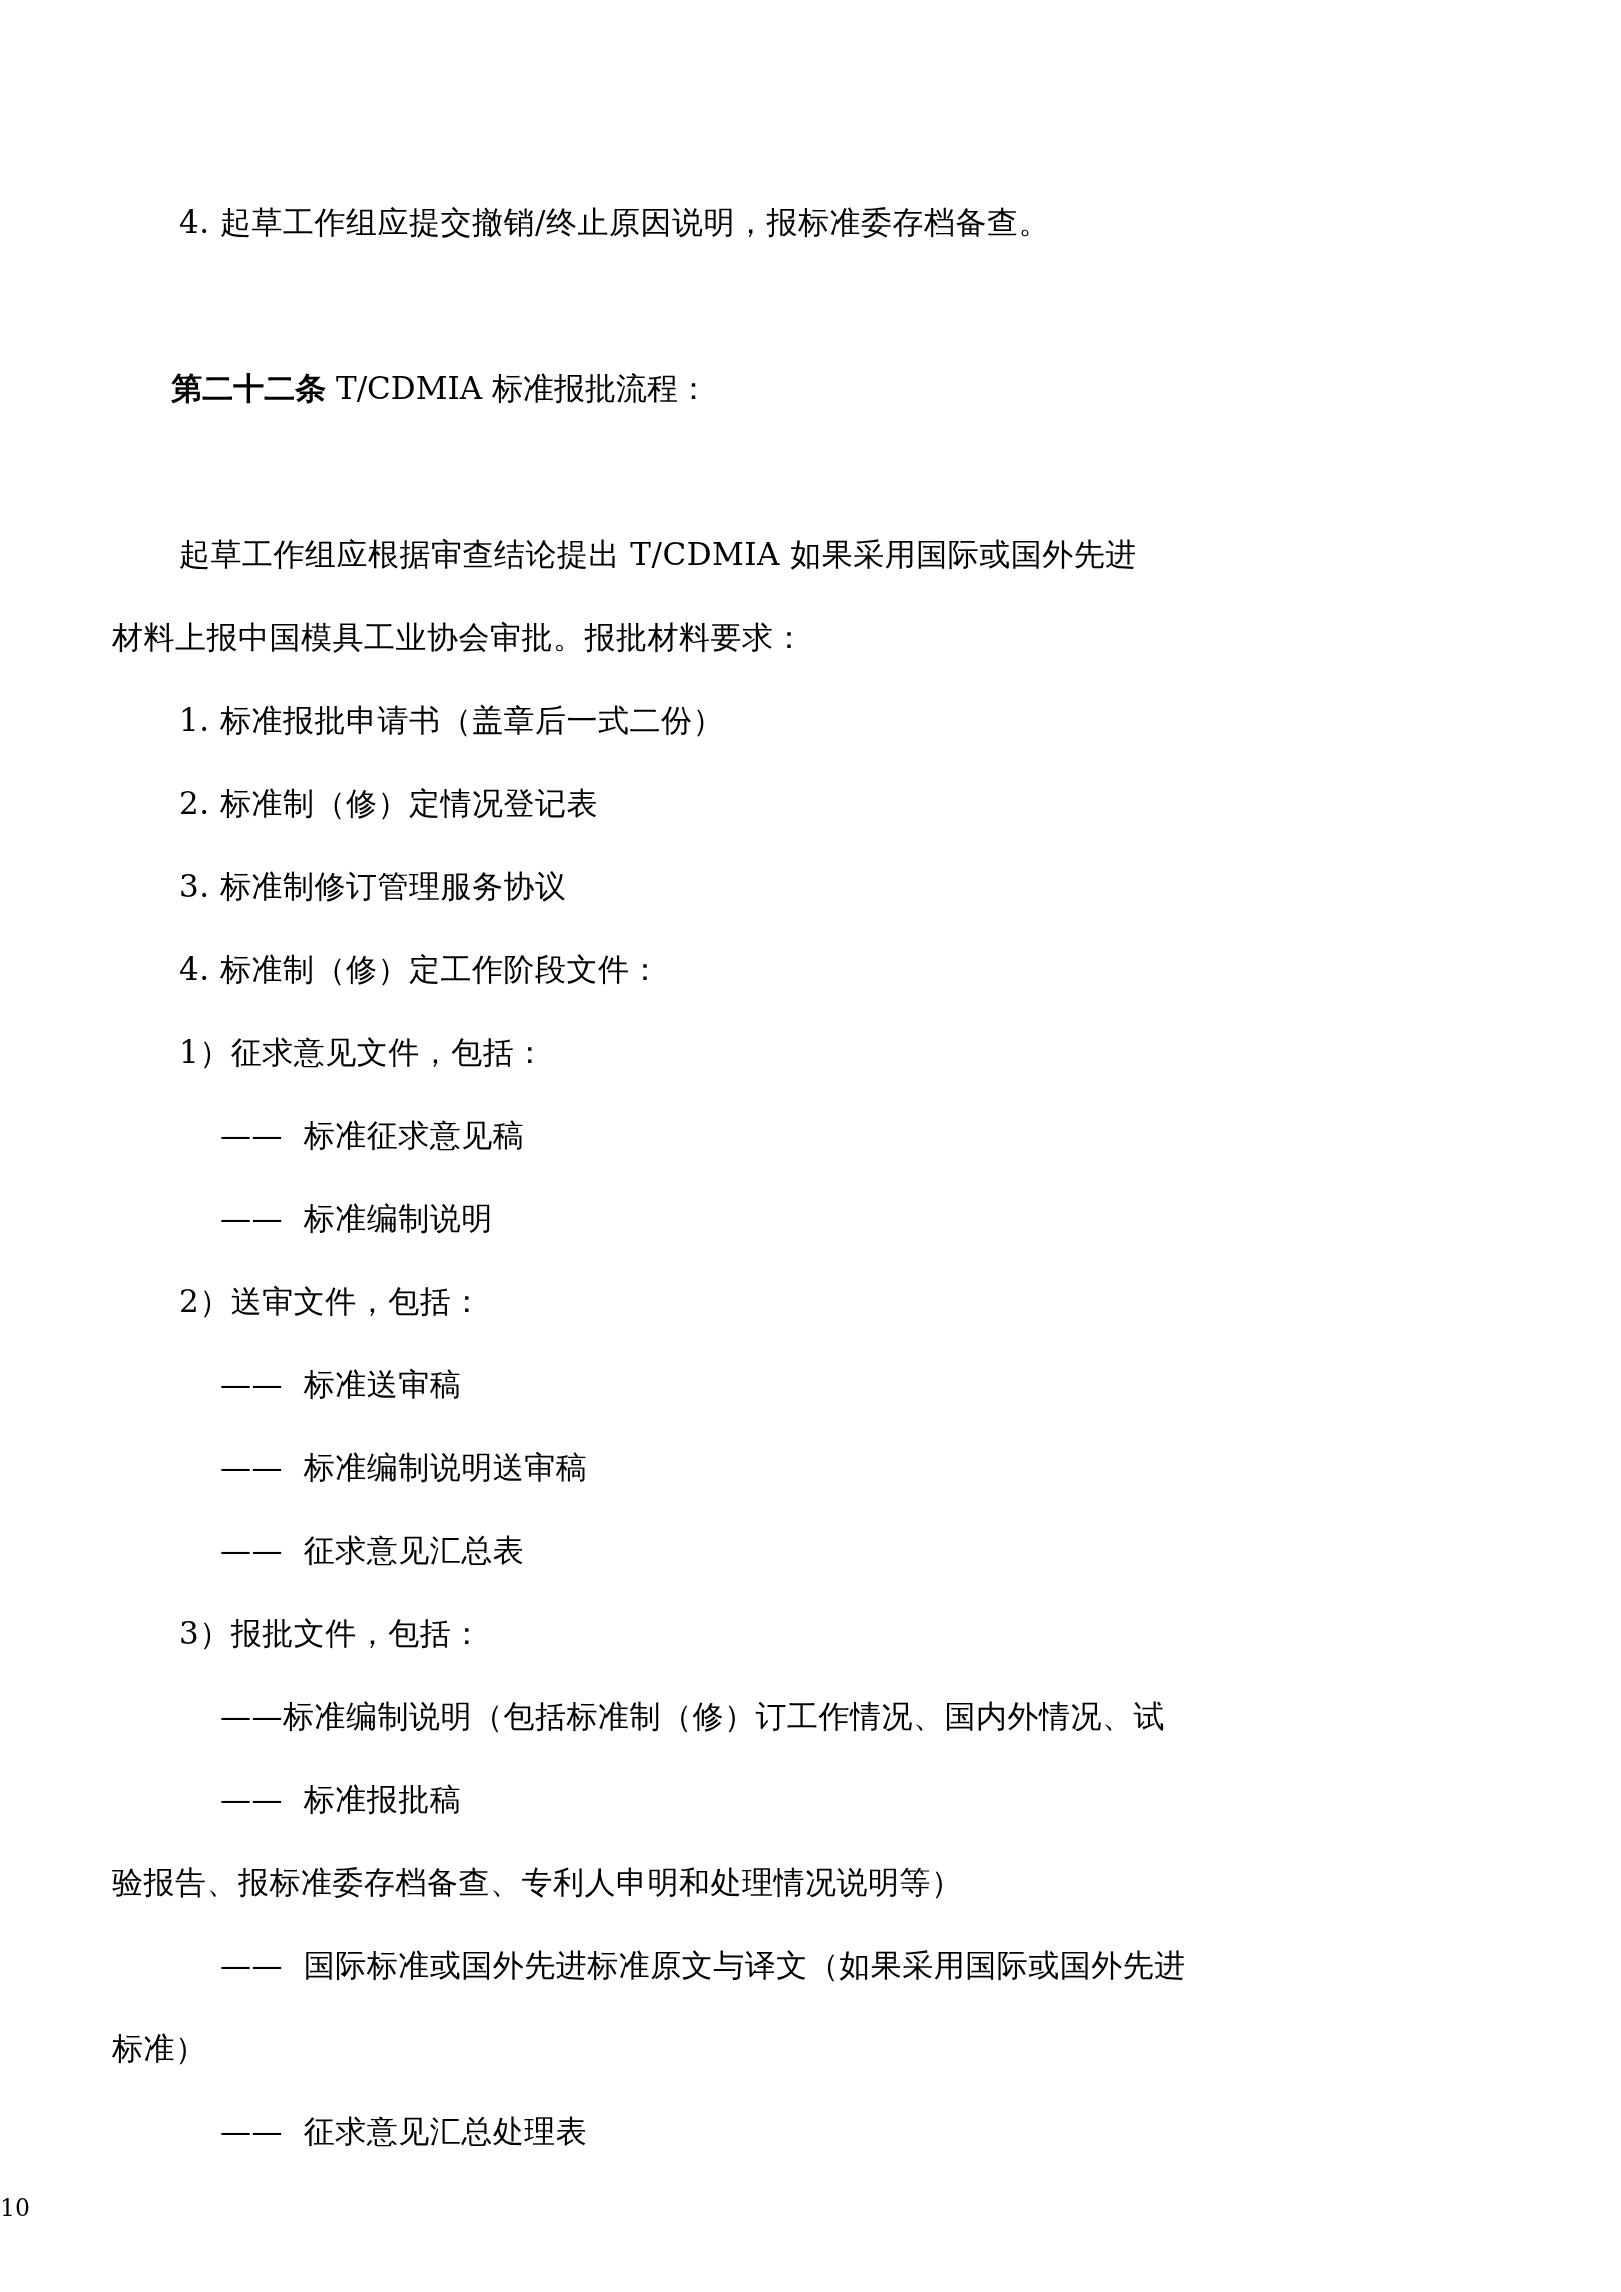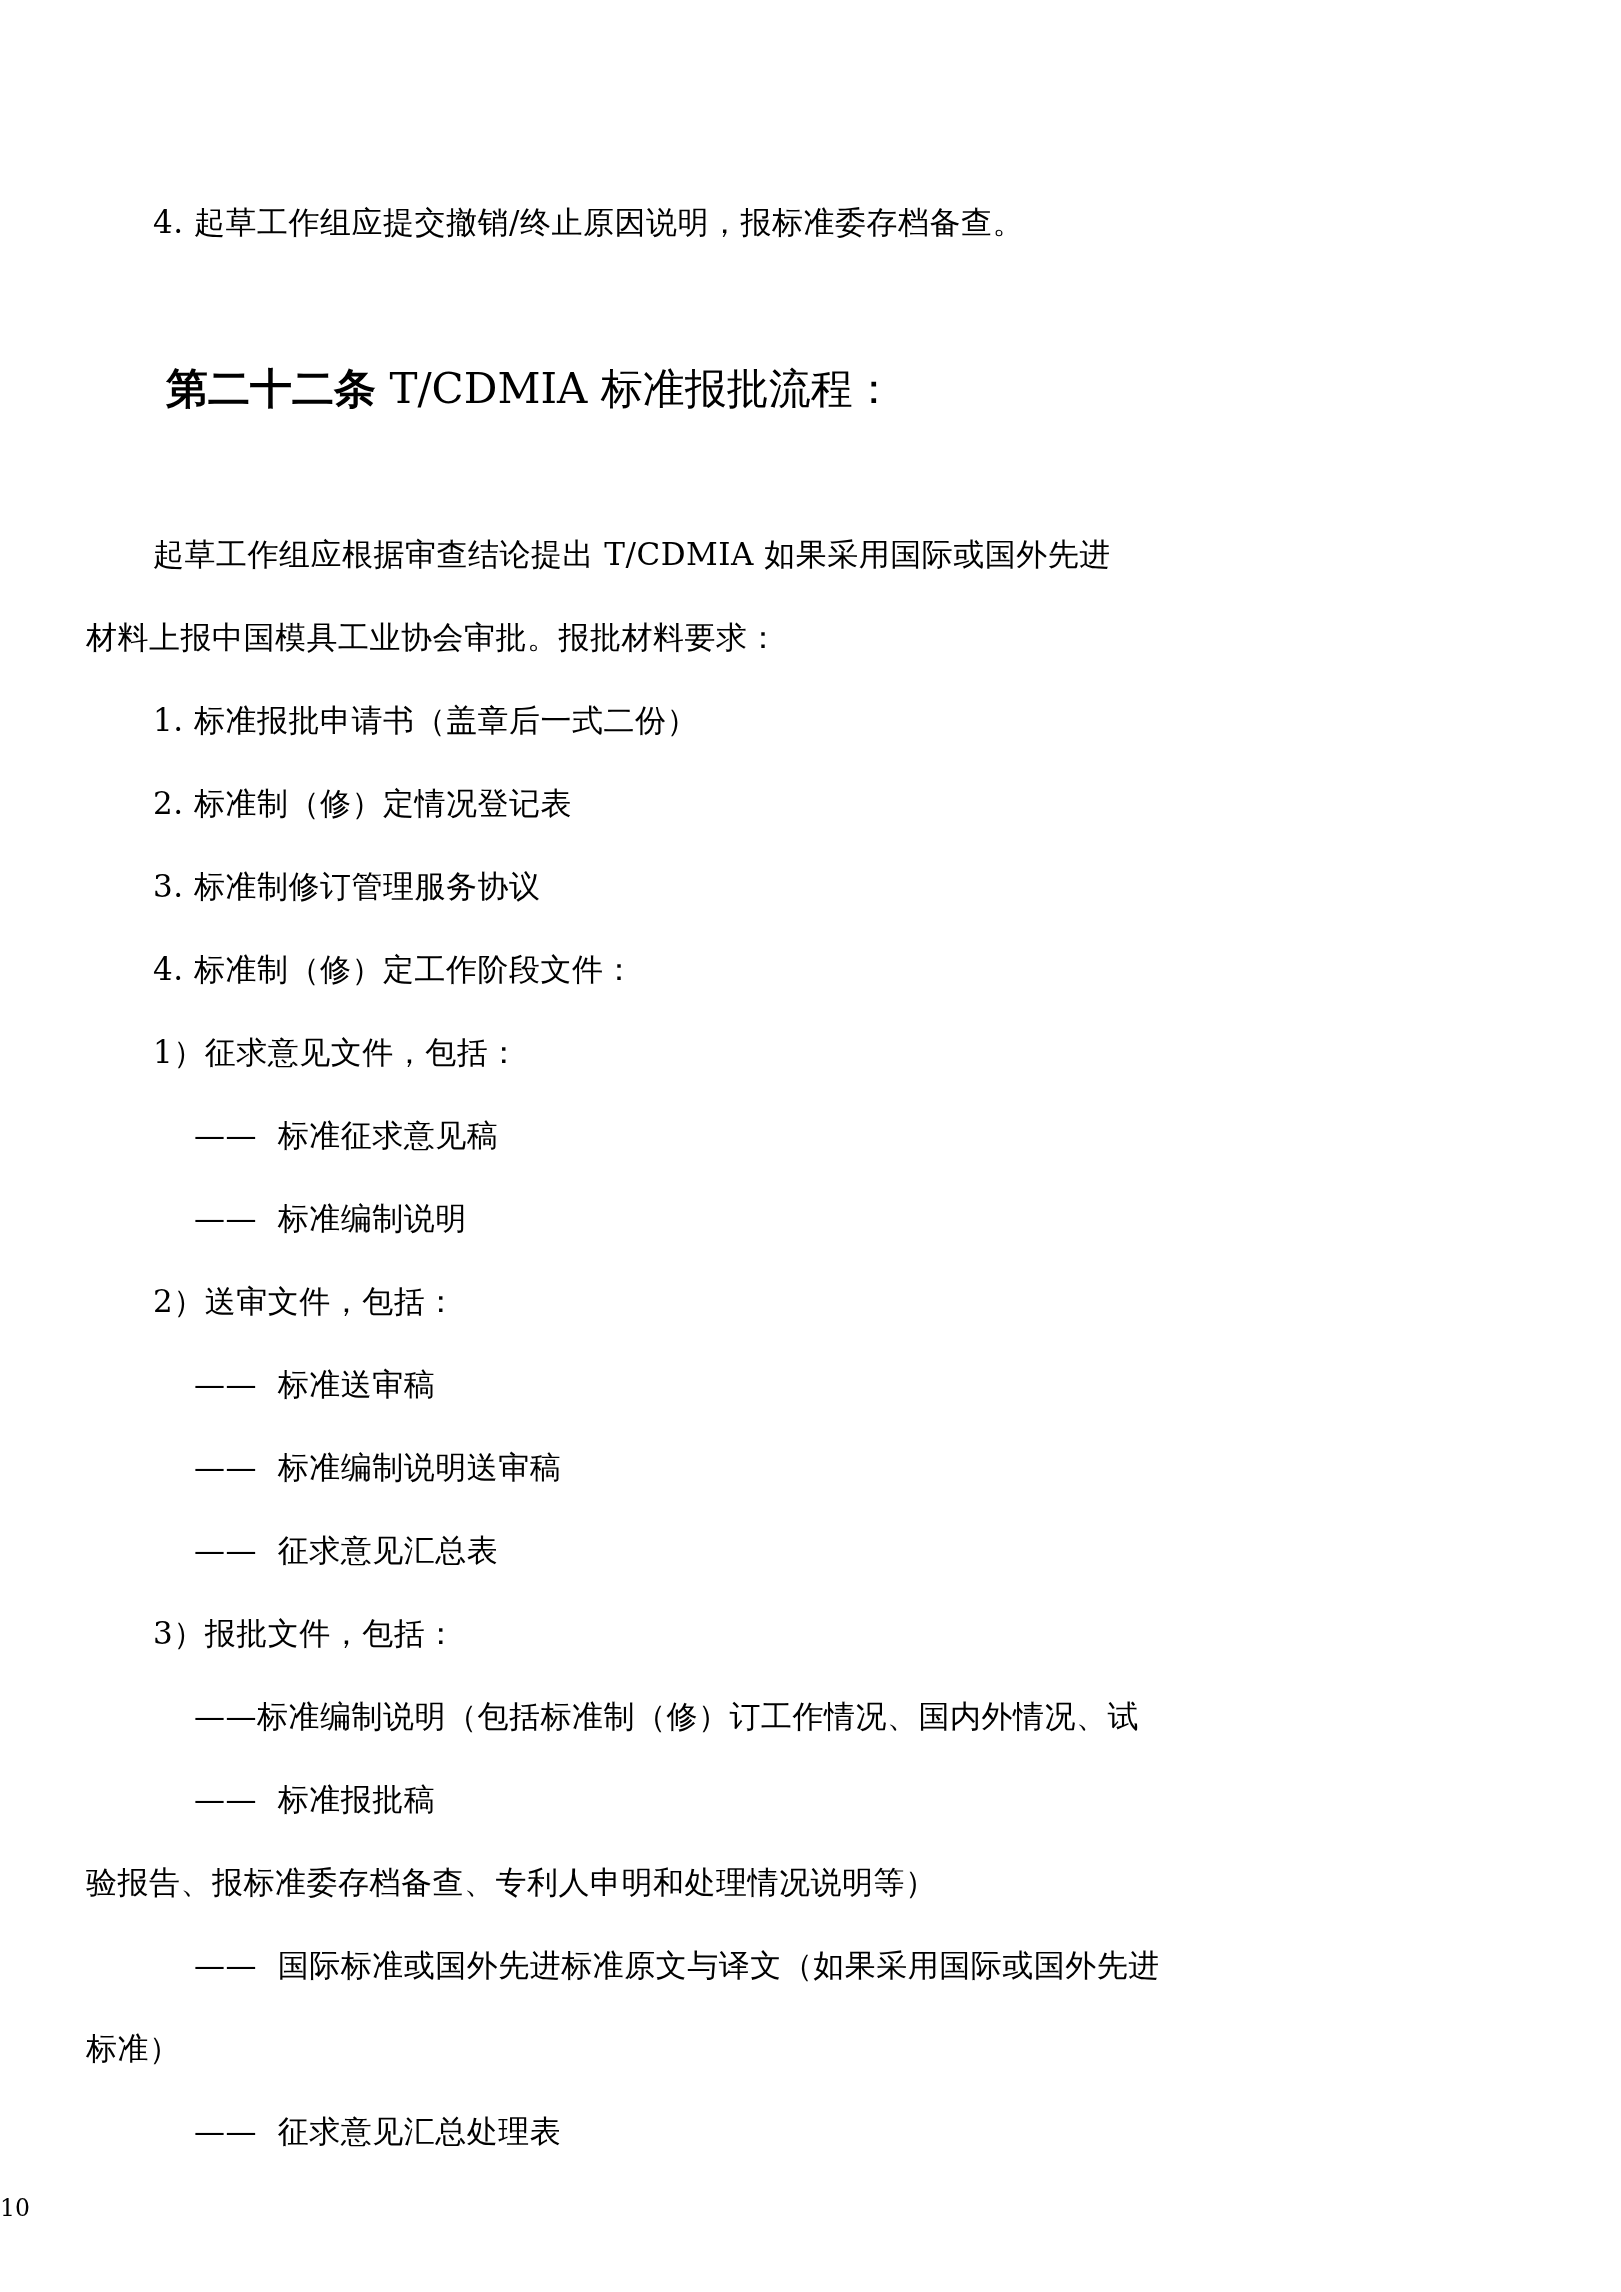--- a/index.html
+++ b/index.html
@@ -15,36 +15,36 @@
     color: #000000;
     overflow: hidden;
   }
   .page {
     position: absolute;
     top: 0;
     left: 0;
     width: 1541px;
     height: 2293px;
     box-sizing: border-box;
-    padding: 181px 172px 59px 86px;
+    padding: 181px 172px 59px 112px;
   }
   .doc-body {
     position: relative;
   }
   .line {
     font-size: 31px;
     line-height: 83px;
     letter-spacing: 0.5px;
     white-space: pre;
   }
   .indent-1 { text-indent: 0; padding-left: 67px; }
   .indent-3 { text-indent: 0; padding-left: 108px; }
   .nohang { padding-left: 0; }
   .heading {
-    font-size: 42px;
+    font-size: 31px;
     line-height: 83px;
     white-space: pre;
   }
   .heading .hd-label {
     font-weight: bold;
   }
   .latin {
     font-family: "DejaVu Serif", "Liberation Serif", serif;
   }
   .footer {

